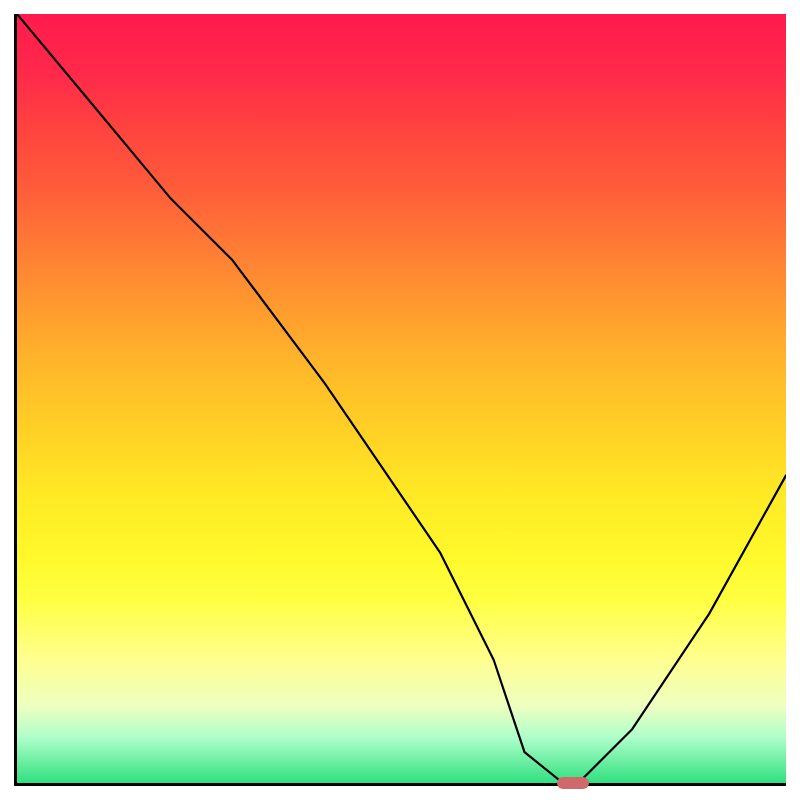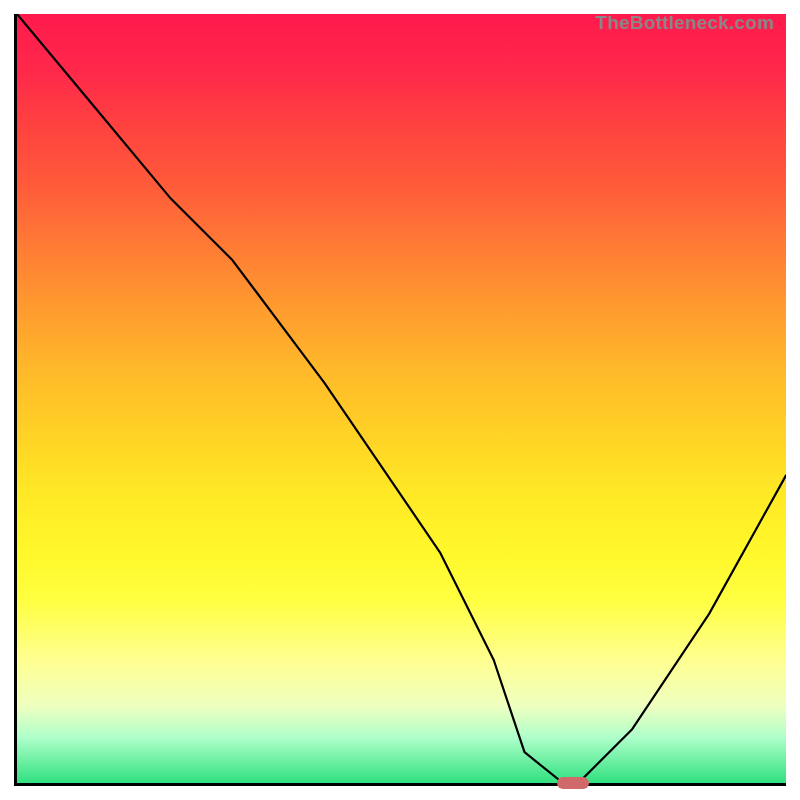--- a/index.html
+++ b/index.html
@@ -59,18 +59,17 @@
     background: #d06a6a;
     border-radius: 6px;
     transform: translate(-50%, 50%);
     bottom: 0;
   }
 </style>
 </head>
 <body>
 
 <div class="chart-area">
-  <div class="watermark">TheBottleneck.com</div>
   <svg viewBox="0 0 772 772" preserveAspectRatio="none">
     <path d="M0.0 0.0 L77.2 92.6 L154.4 185.3 L216.2 247.0 L308.8 370.6 L424.6 540.4 L478.6 648.5 L509.5 741.1 L548.1 772.0 L563.6 772.0 L617.6 718.0 L694.8 602.2 L772.0 463.2" fill="none" stroke="#000" stroke-width="2.2" stroke-linejoin="round" stroke-linecap="round"></path>
   </svg>
   <div class="marker" style="left: 555.84px; background: rgb(208, 106, 106);"></div>
 </div>
 
 </body></html>

